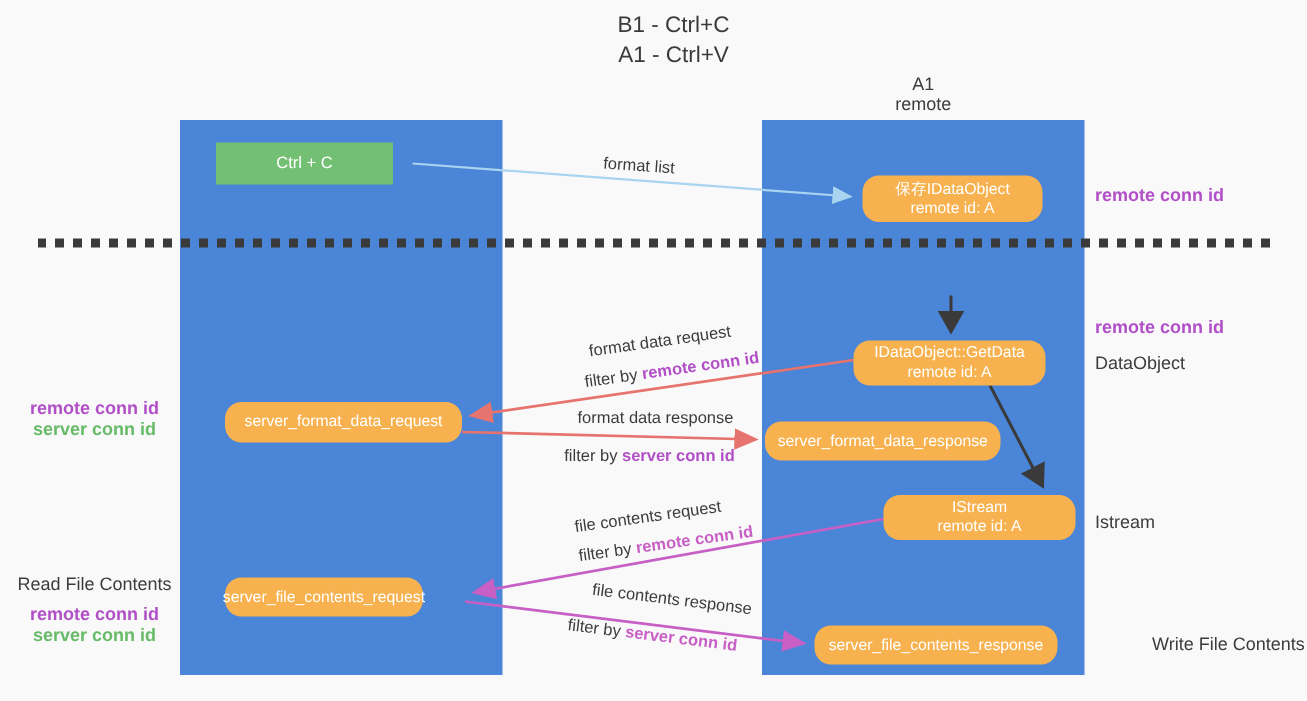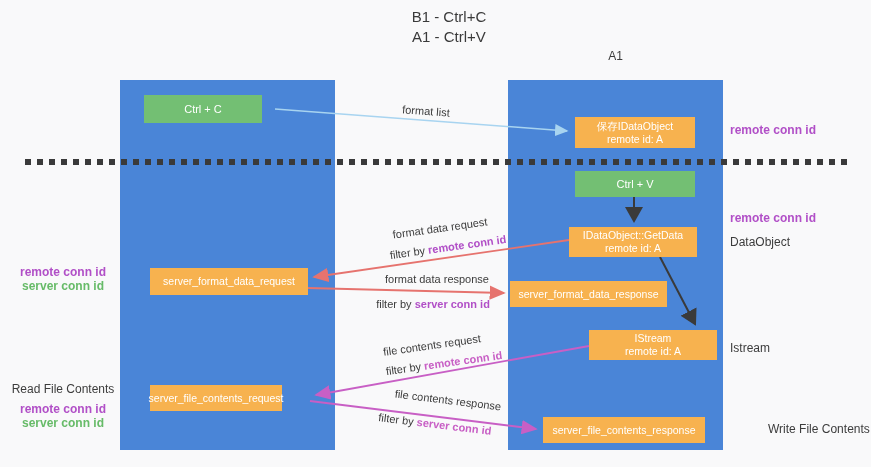--- a/index.html
+++ b/index.html
@@ -28,21 +28,21 @@
     z-index: 2;
   }
   svg.arrows { position: absolute; left: 0; top: 0; z-index: 3; }
   .box {
     position: absolute; z-index: 4;
     display: flex; flex-direction: column; align-items: center; justify-content: center;
     color: #ffffff; text-align: center; white-space: nowrap;
     font-size: 10.5px; line-height: 13px;
   }
   .box.green { background: #73bf73; font-size: 11px; }
-  .box.orange { background: #f7b24f; }
+  .box.orange { background: #f7b24f; border-radius: 11px; }
   .arrow-label {
     position: absolute; z-index: 5; white-space: nowrap;
     font-size: 11px; color: #3c3c3c;
     transform: translate(-50%, -50%) rotate(var(--r, 0deg));
   }
   .em-purple { color: #b14fc7; font-weight: bold; }
   .em-magenta { color: #c85fc5; font-weight: bold; }
   .side-label {
     position: absolute; z-index: 5; white-space: nowrap;
     font-size: 12px; line-height: 14px; color: #3c3c3c;
@@ -58,20 +58,21 @@
 
   <div class="title">
     <div>B1 - Ctrl+C</div>
     <div>A1 - Ctrl+V</div>
   </div>
 
   <div class="lane-header" style="left:120px; top:50px; width:193px;">
   </div>
   <div class="lane-header" style="left:508px; top:50px; width:215px;">
     <div>A1</div>
+    <div>remote</div>
   </div>
 
   <div class="lane" style="left:120px;"></div>
   <div class="lane" style="left:508px;"></div>
 
   <div class="dashed-line"></div>
 
   <svg class="arrows" width="871" height="467">
     <defs>
       <marker id="ah-blue" markerWidth="10" markerHeight="8" refX="8" refY="4" orient="auto">
@@ -95,23 +96,20 @@
     <line x1="589" y1="346" x2="316" y2="395" stroke="#c85fc5" stroke-width="1.8" marker-end="url(#ah-magenta)"></line>
     <line x1="310" y1="401" x2="536" y2="429" stroke="#c85fc5" stroke-width="1.8" marker-end="url(#ah-magenta)"></line>
   </svg>
 
   <div class="box green" style="left:144px; top:95px; width:118px; height:28px;">
     <span>Ctrl + C</span>
   </div>
   <div class="box orange" style="left:575px; top:117px; width:120px; height:31px;">
     <span>保存IDataObject</span>
     <span>remote id: A</span>
-  </div>
-  <div class="box green" style="left:575px; top:171px; width:120px; height:26px;">
-    <span>Ctrl + V</span>
   </div>
   <div class="box orange" style="left:569px; top:227px; width:128px; height:30px;">
     <span>IDataObject::GetData</span>
     <span>remote id: A</span>
   </div>
   <div class="box orange" style="left:150px; top:268px; width:158px; height:27px;">
     <span>server_format_data_request</span>
   </div>
   <div class="box orange" style="left:510px; top:281px; width:157px; height:26px;">
     <span>server_format_data_response</span>

